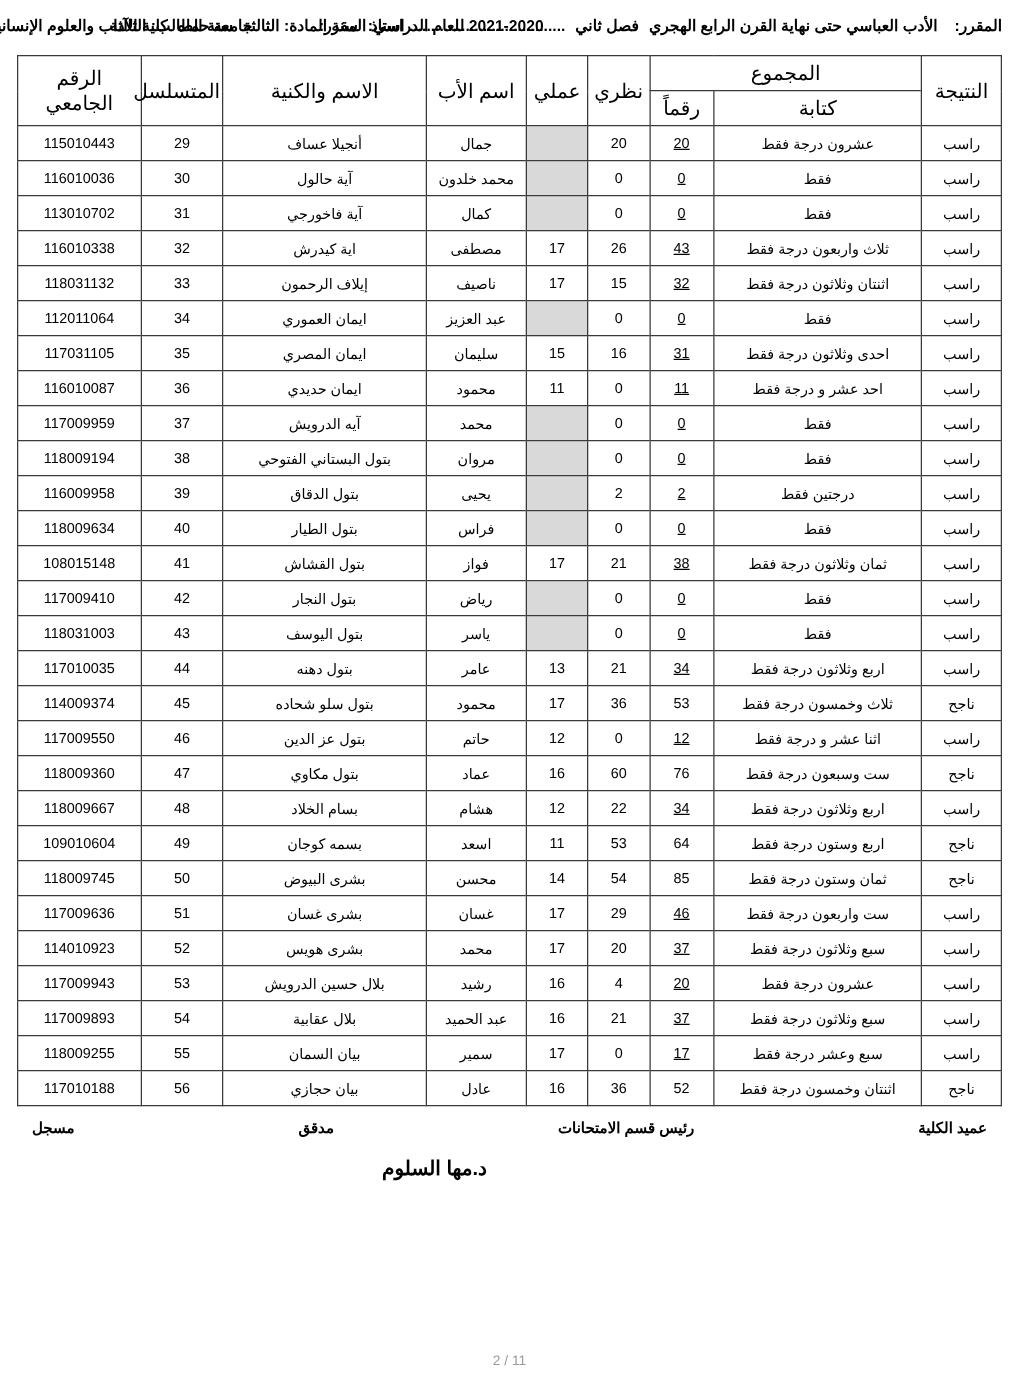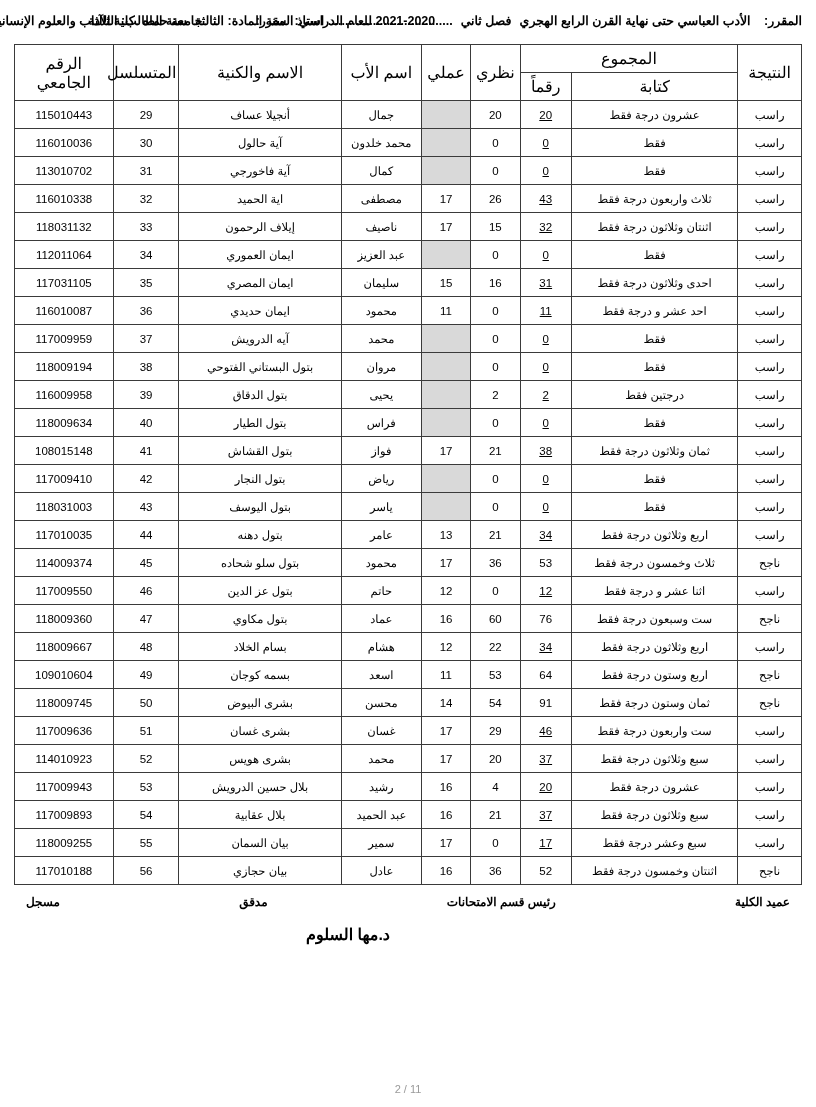--- a/index.html
+++ b/index.html
@@ -227,21 +227,21 @@
           <td>31</td>
           <td>113010702</td>
         </tr>
         <tr>
           <td>راسب</td>
           <td>ثلاث  واربعون درجة فقط</td>
           <td class="uline">43</td>
           <td>26</td>
           <td>17</td>
           <td>مصطفى</td>
-          <td>اية الحميد</td>
+          <td>اية كيدرش</td>
           <td>32</td>
           <td>116010338</td>
         </tr>
         <tr>
           <td>راسب</td>
           <td>اثنتان وثلاثون  درجة فقط</td>
           <td class="uline">32</td>
           <td>15</td>
           <td>17</td>
           <td>ناصيف</td>
@@ -421,21 +421,21 @@
           <td>53</td>
           <td>11</td>
           <td>اسعد</td>
           <td>بسمه كوجان</td>
           <td>49</td>
           <td>109010604</td>
         </tr>
         <tr>
           <td>ناجح</td>
           <td>ثمان وستون درجة فقط</td>
-          <td>91</td>
+          <td>85</td>
           <td>54</td>
           <td>14</td>
           <td>محسن</td>
           <td>بشرى البيوض</td>
           <td>50</td>
           <td>118009745</td>
         </tr>
         <tr>
           <td>راسب</td>
           <td>ست واربعون درجة فقط</td>

